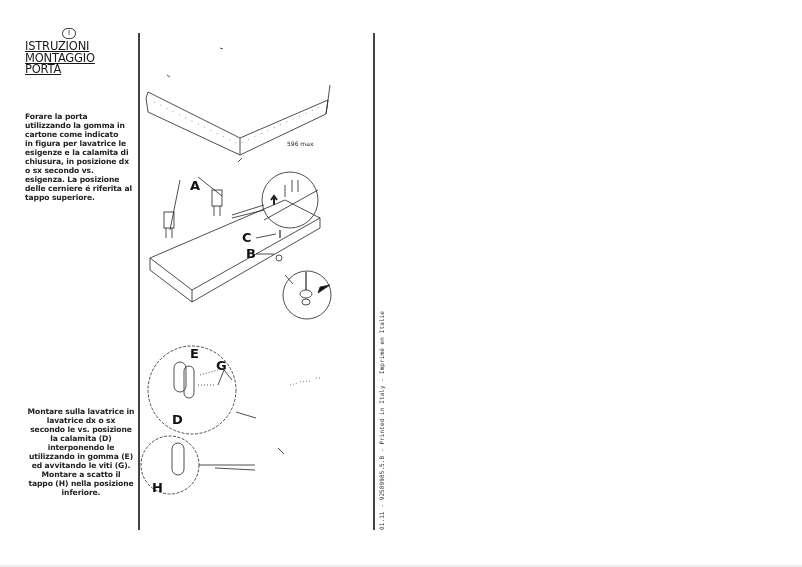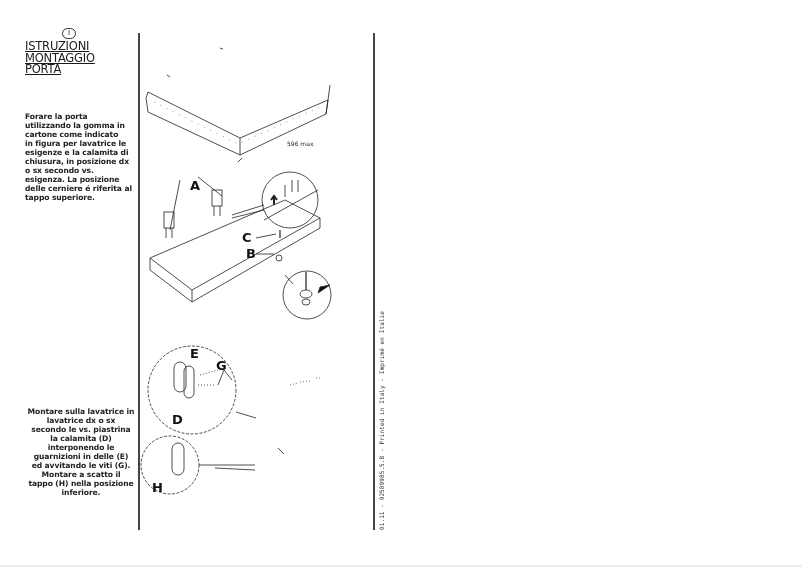--- a/index.html
+++ b/index.html
@@ -51,24 +51,24 @@
     <div>o sx secondo vs.</div>
     <div>esigenza. La posizione</div>
     <div>delle cerniere é riferita al</div>
     <div>tappo superiore.</div>
   </div>
 
 
   <div class="para p3">
     <div>Montare sulla lavatrice in</div>
     <div>lavatrice dx o sx</div>
-    <div>secondo le vs. piastrina</div>
+    <div>secondo le vs. posizione</div>
     <div>la calamita (D)</div>
     <div>interponendo le</div>
-    <div>guarnizioni in delle (E)</div>
+    <div>utilizzando in gomma (E)</div>
     <div>ed avvitando le viti (G).</div>
     <div>Montare a scatto il</div>
     <div>tappo (H) nella posizione</div>
     <div>inferiore.</div>
   </div>
 
   <div class="vline left"></div>
   <div class="vline right"></div>
 
   <div class="illus">

